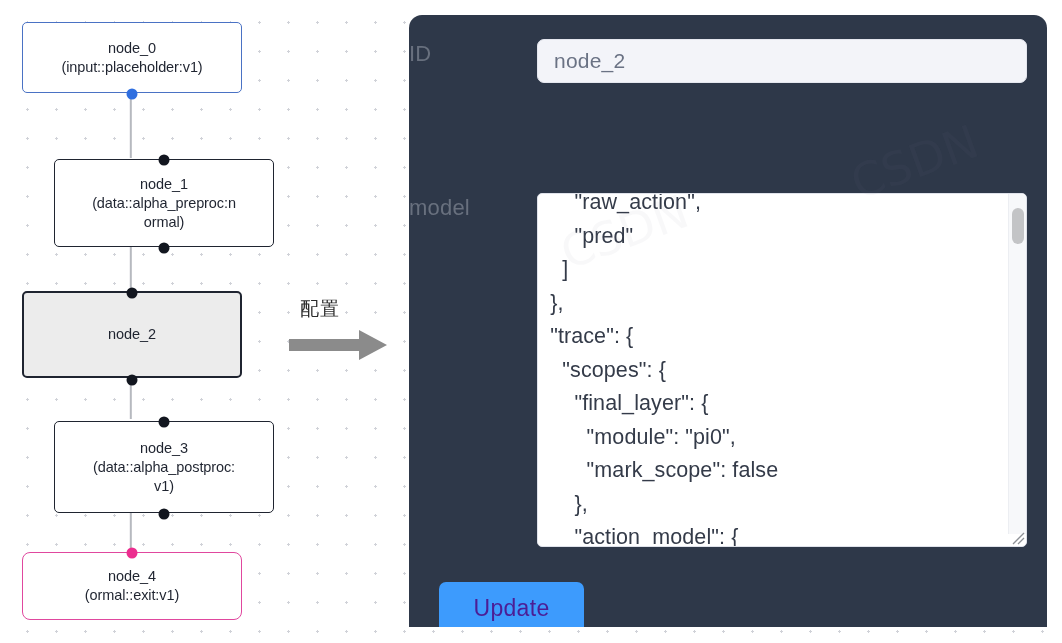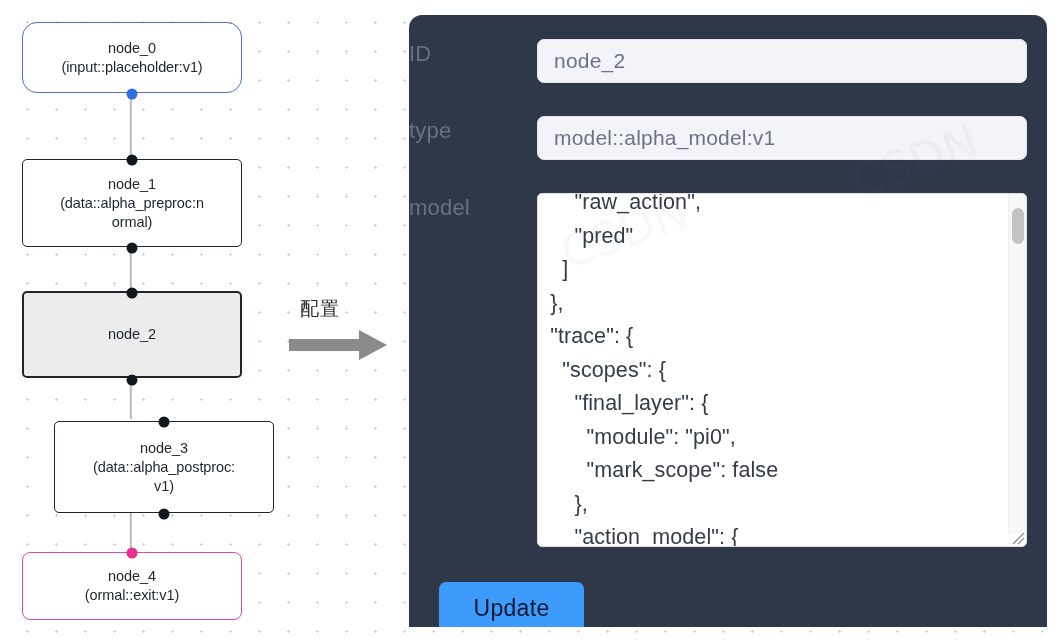--- a/index.html
+++ b/index.html
@@ -186,21 +186,21 @@
   }
 
   
   #update-button {
     position: absolute;
     left: 30px; top: 567px;
     width: 145px; height: 52px;
     background: #3d9bfd;
     border: none;
     border-radius: 7px 7px 0 0;
-    color: #0f172a;
+    color: #4c1d95;
     font-size: 23px;
     font-family: "Liberation Sans", sans-serif;
     text-align: center;
     line-height: 46px;
     letter-spacing: 0.3px;
     padding: 0;
     cursor: pointer;
   }
 
   
@@ -219,27 +219,27 @@
 
 <div id="canvas">
 
   <div id="graph">
 
     <div class="edge" style="top:92px;height:66px;"></div>
     <div class="edge" style="top:247px;height:45px;"></div>
     <div class="edge" style="top:377px;height:42px;"></div>
     <div class="edge" style="top:513px;height:39px;"></div>
 
-    <div class="node blue" style="top:22px;height:71px;border-radius:15px;">
+    <div class="node blue" style="top:22px;height:71px;">
       <span class="nline">node_0</span>
       <span class="nline">(input::placeholder:v1)</span>
       <span class="handle blue" style="top:71px;"></span>
     </div>
 
-    <div class="node" style="top:159px;height:88px;">
+    <div class="node" style="top:159px;height:88px;margin-left:32px;">
       <span class="nline">node_1</span>
       <span class="nline">(data::alpha_preproc:n
 ormal)</span>
       <span class="handle" style="top:0px;"></span>
       <span class="handle" style="top:88px;"></span>
     </div>
 
     <div class="node sel" style="top:291px;height:87px;">
       <span class="nline">node_2</span>
       <span class="handle" style="top:0px;"></span>
@@ -268,24 +268,20 @@
     </svg>
   </div>
 
   <div id="panel">
 
     <div class="field-row" style="top:24px;">
       <div class="field-label">ID</div>
       <input class="field-input" type="text" value="node_2" style="">
     </div>
 
-    <div class="field-row" style="top:101px;">
-      <div class="field-label">type</div>
-      <input class="field-input" type="text" value="model::alpha_model:v1" style="">
-    </div>
 
     <div class="field-row" id="config-row">
       <div class="field-label">model</div>
       <div id="config-box">
         <pre id="config-text">      "raw_action",
       "pred"
     ]
   },
   "trace": {
     "scopes": {

